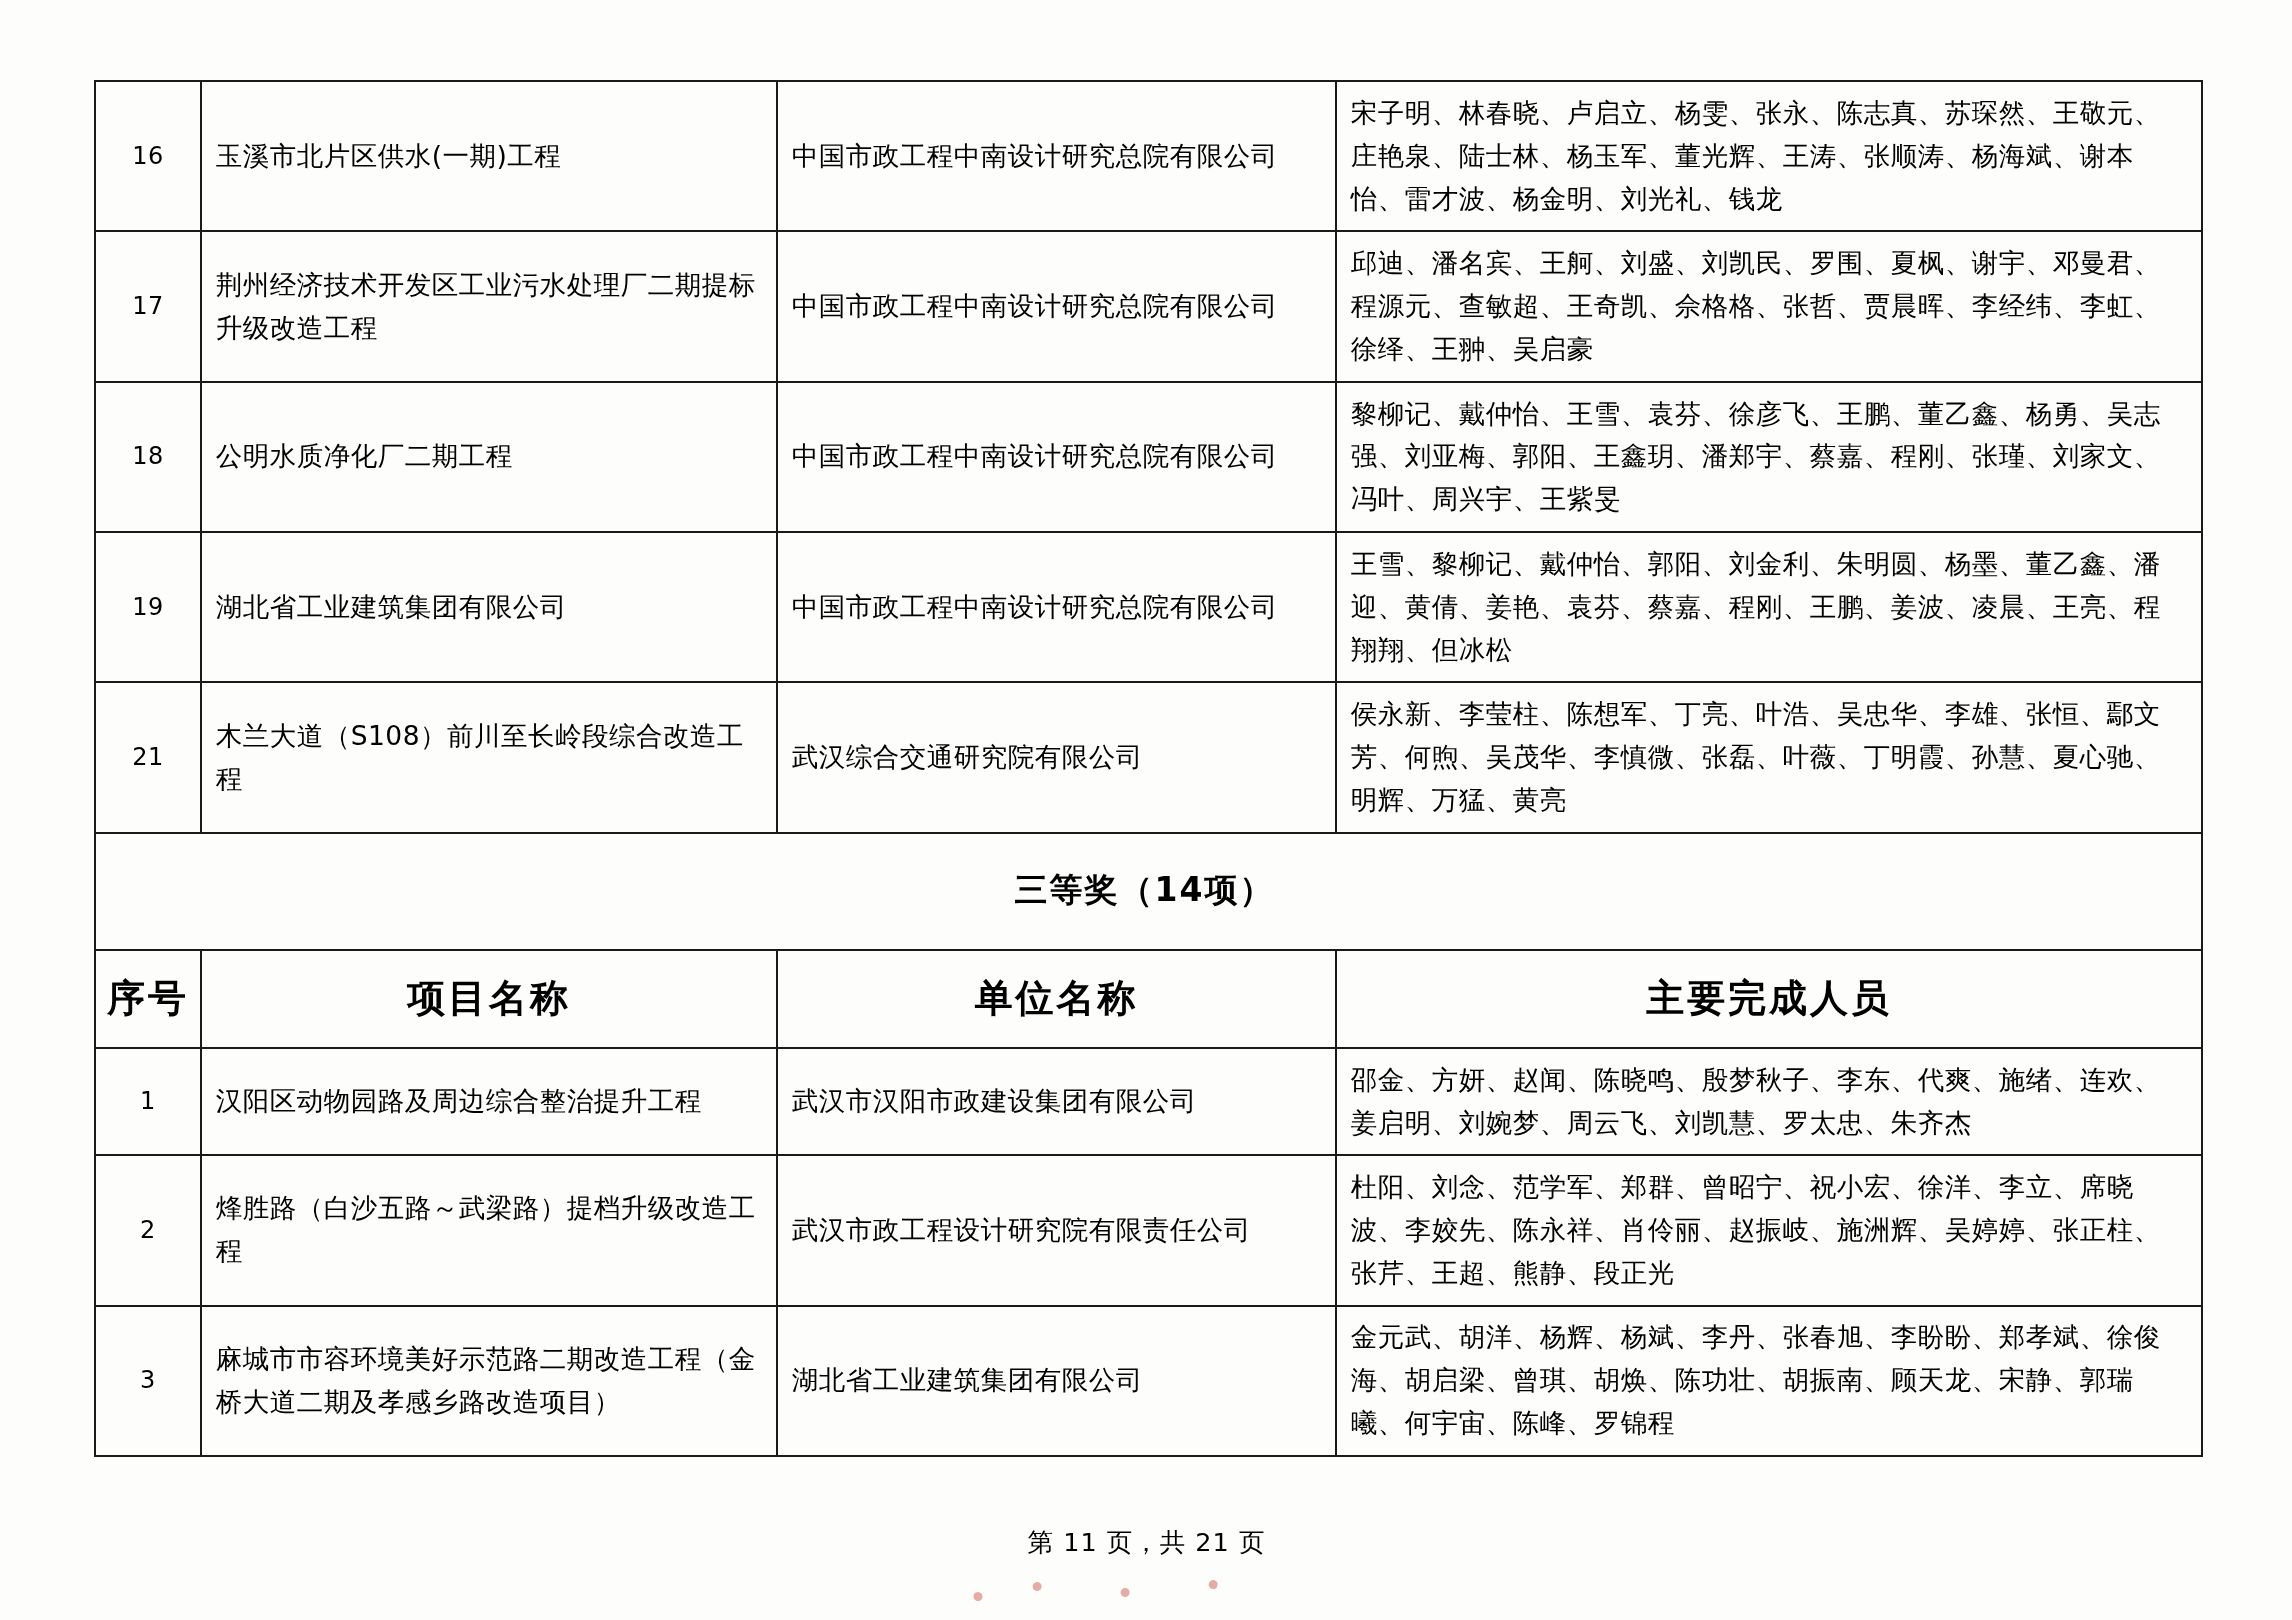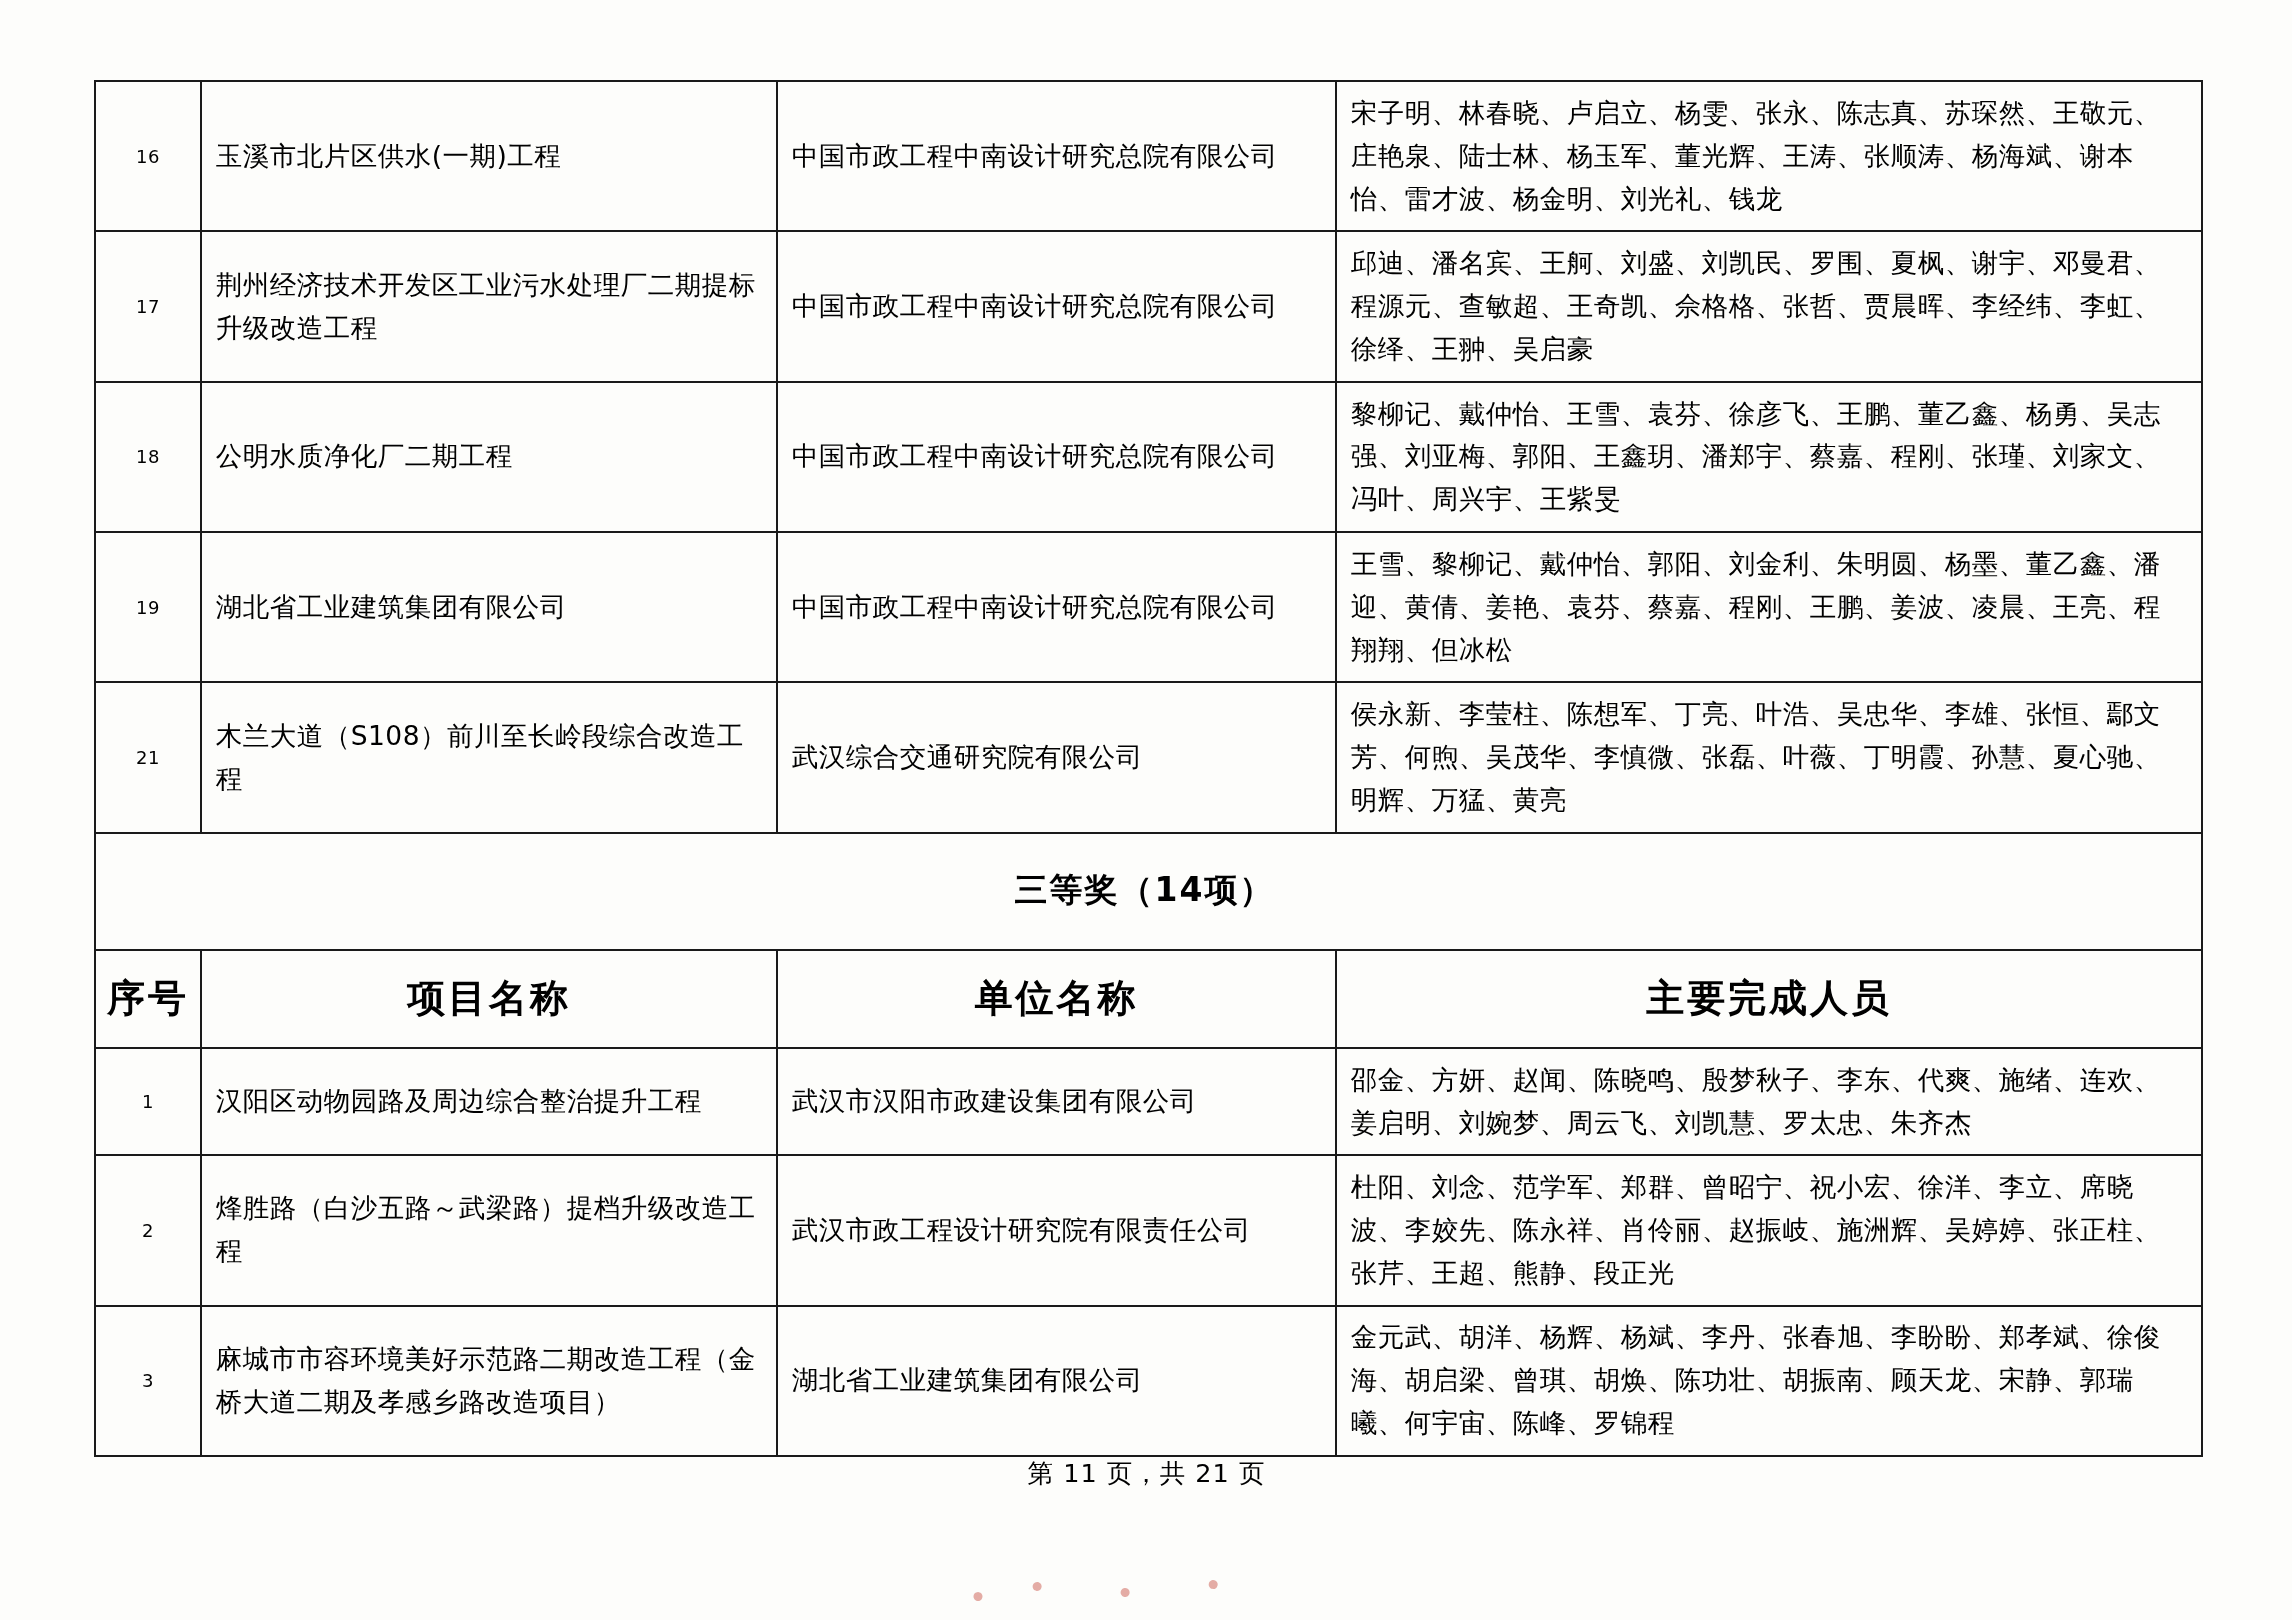--- a/index.html
+++ b/index.html
@@ -37,21 +37,21 @@
     font-size: 26.5px;
     line-height: 1.62;
     letter-spacing: 0.5px;
     word-break: break-word;
   }
   .col-no    { width: 106px; text-align: center; }
   .col-proj  { width: 576px; }
   .col-unit  { width: 559px; }
   .col-staff { width: 866px; }
 
-  td.cell-no    { text-align: center; font-size: 18px; margin-top: 10px; }
+  td.cell-no    { text-align: center; font-size: 24px; margin-top: 10px; }
   td.cell-proj  { text-align: left; }
   td.cell-unit  { text-align: left; }
   td.cell-staff { text-align: left; margin-top: 36px; }
 
   tr.section-row td {
     text-align: center;
     font-size: 33px;
     font-weight: bold;
     padding: 29px 8px 33px 0;
     letter-spacing: 2px;
@@ -59,21 +59,21 @@
   tr.header-row td {
     text-align: center;
     font-weight: bold;
     font-size: 38px;
     letter-spacing: 2.9px;
     padding: 17px 0;
   }
   .footer {
     position: absolute;
     left: 0;
-    top: 1456px;
+    top: 1525px;
     width: 2293px;
     text-align: center;
     font-size: 25.5px;
     letter-spacing: 1px;
   }
   .stamp {
     position: absolute;
     left: 970px;
     top: 1568px;
     width: 294px;

